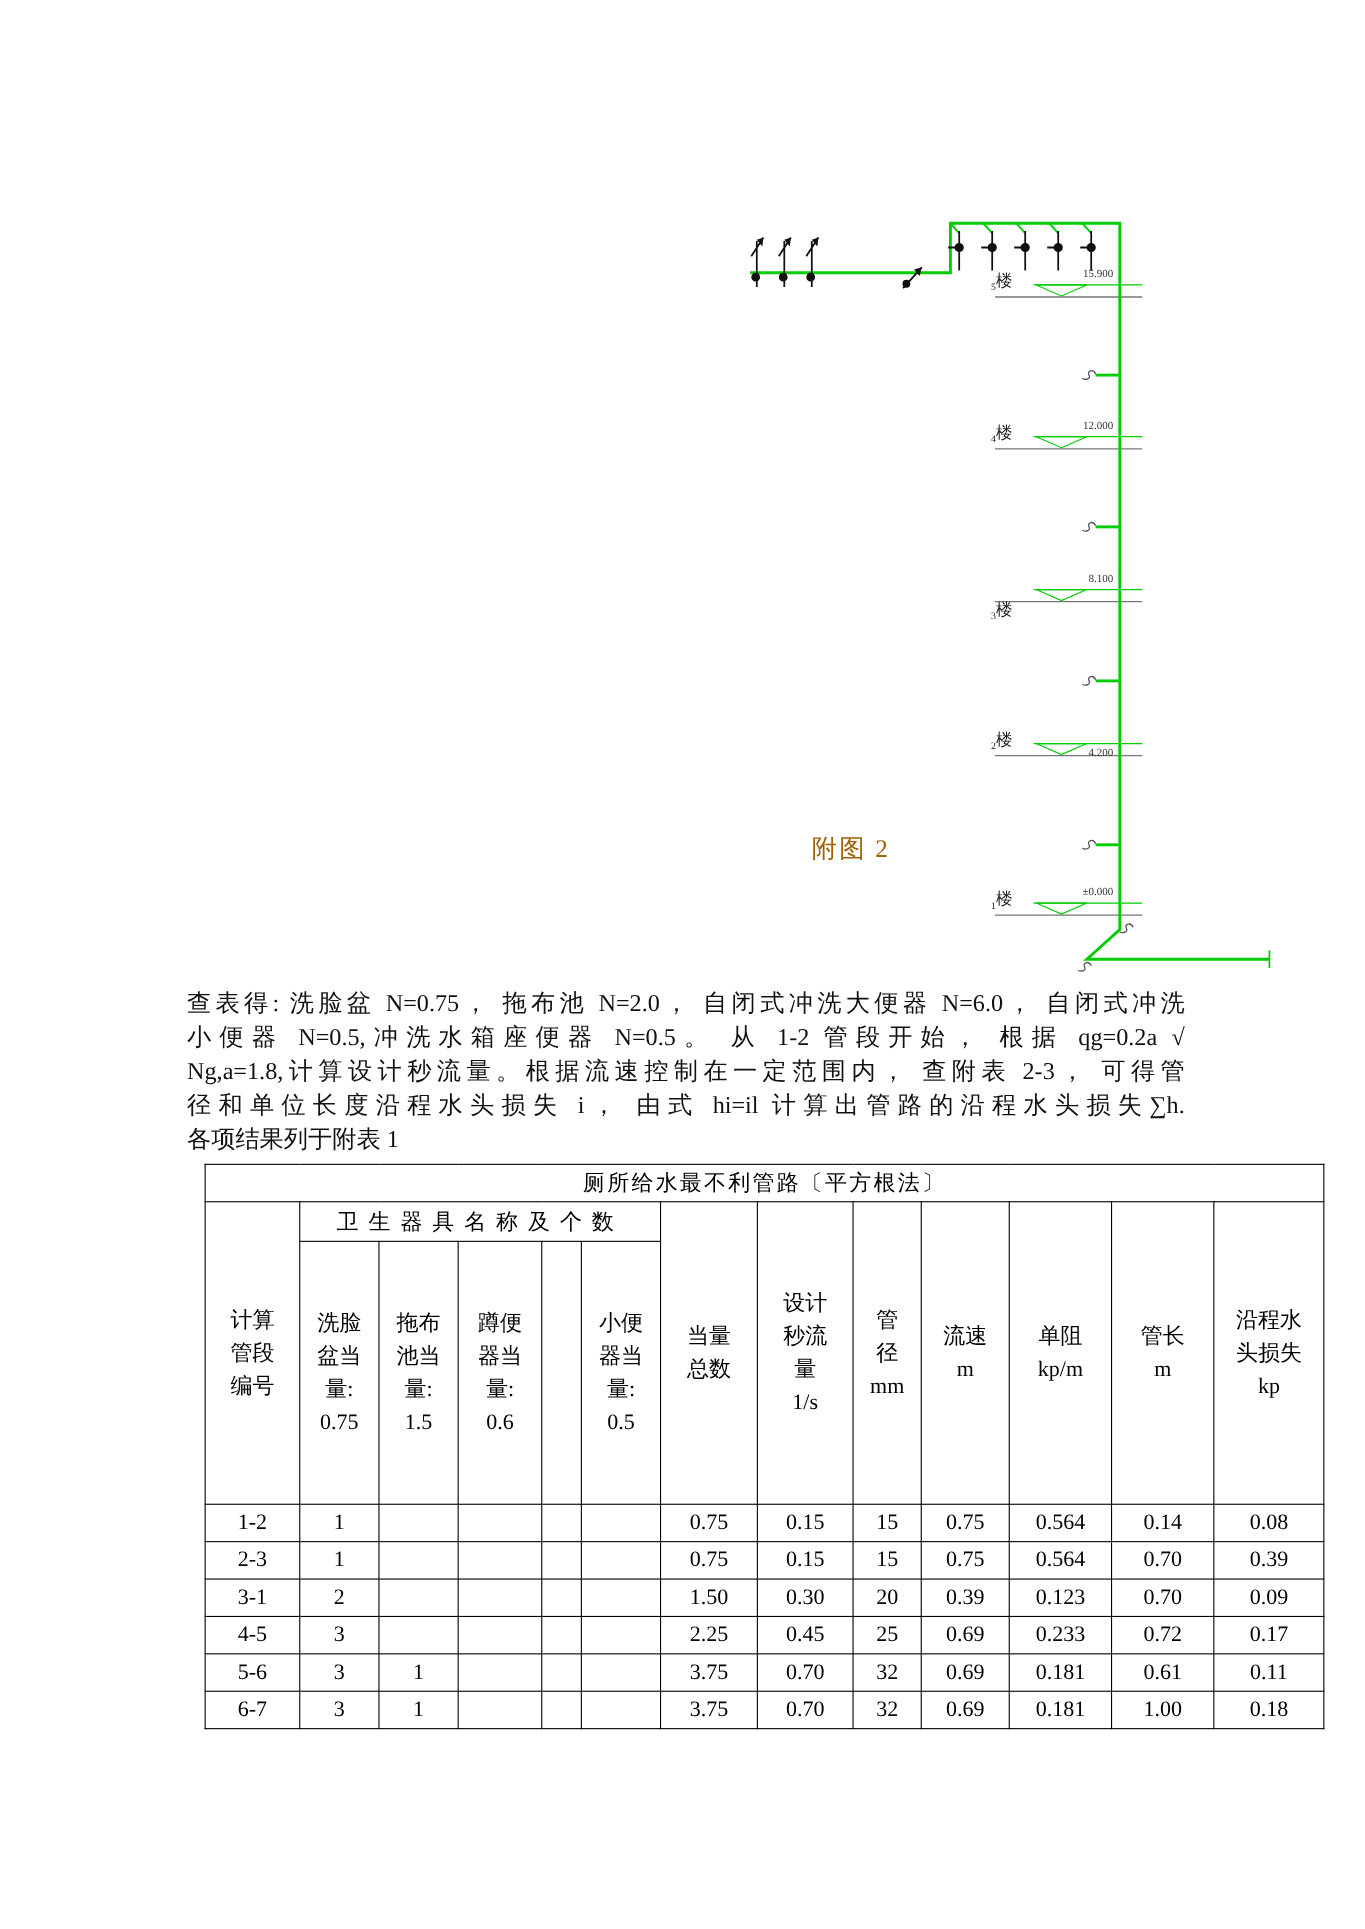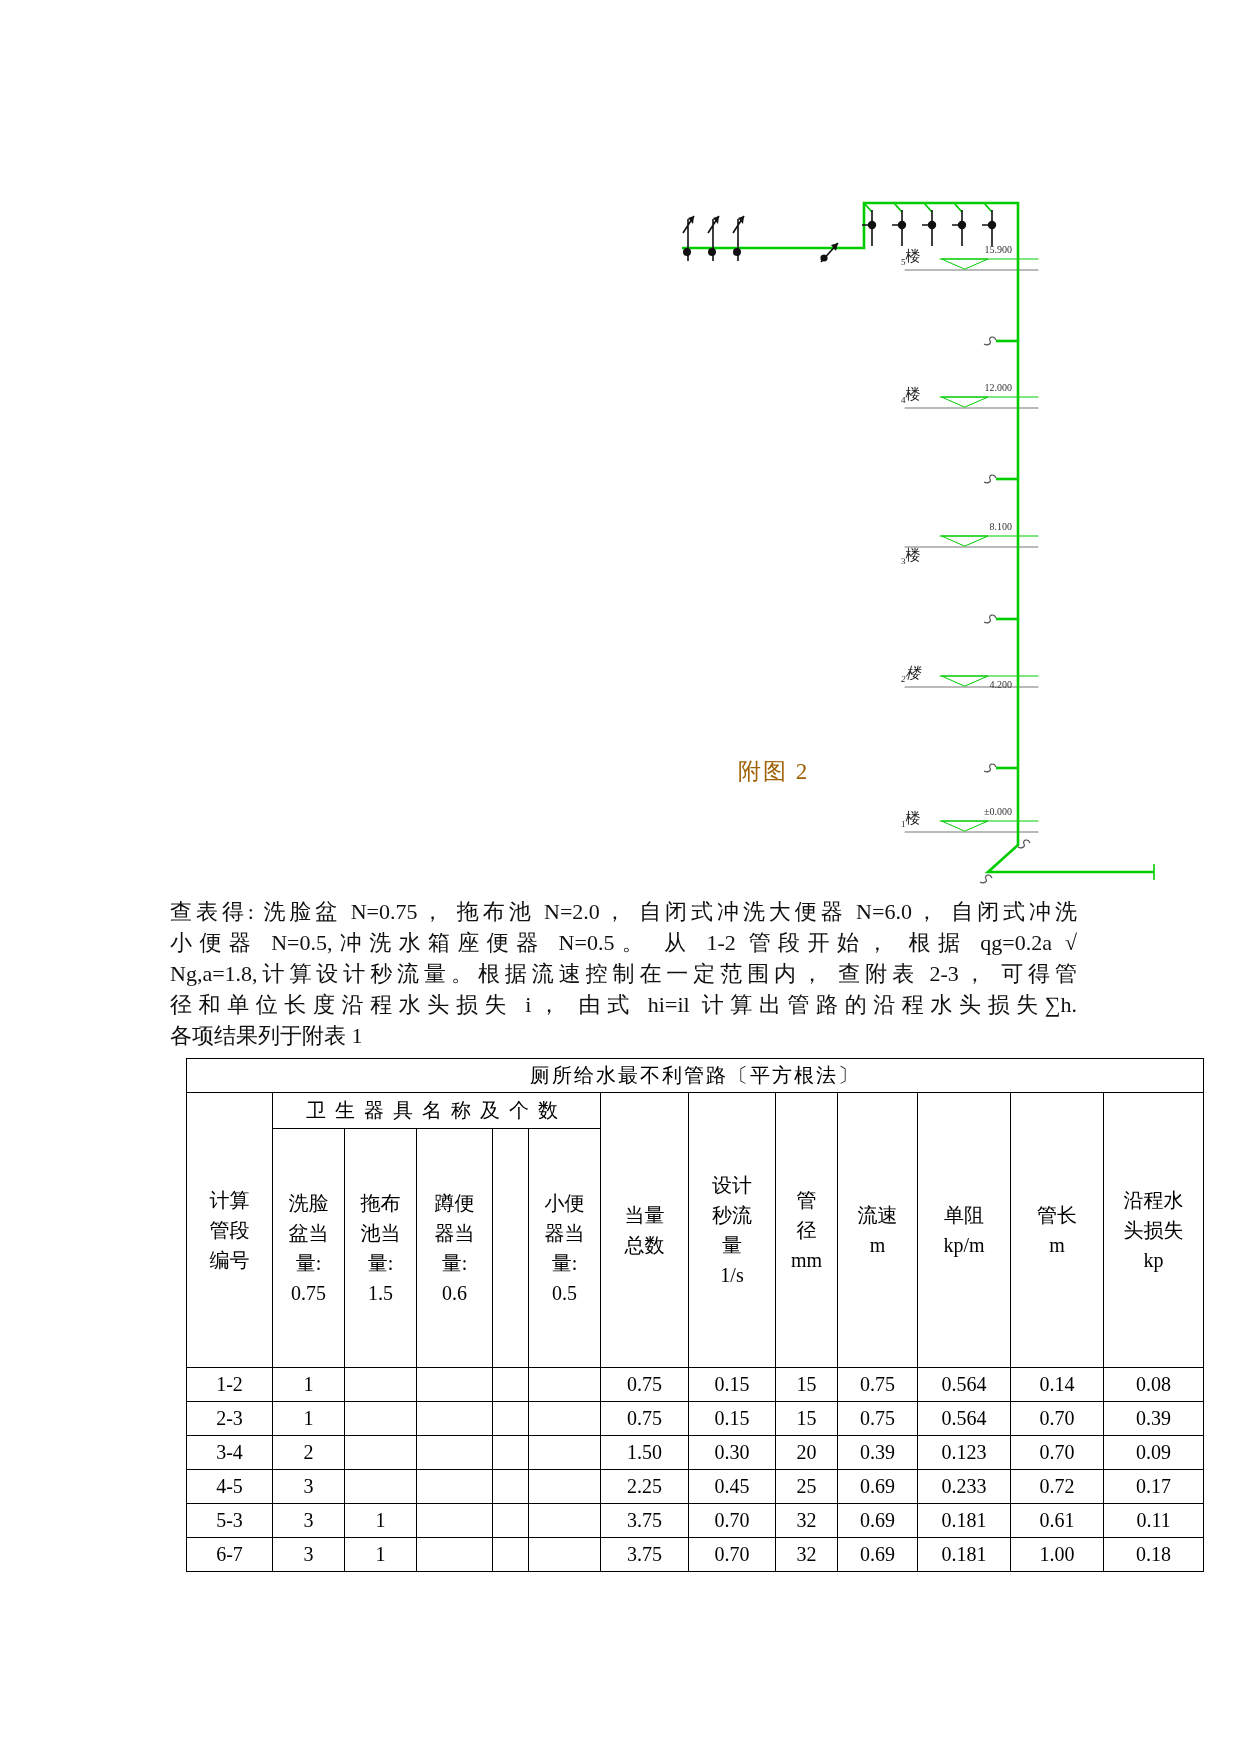--- a/index.html
+++ b/index.html
@@ -3,21 +3,21 @@
 <meta charset="utf-8">
 <style>
   html,body{margin:0;padding:0;background:#fff;}
   .page{position:relative;width:1241px;height:1754px;background:#ffffff;overflow:hidden;
         font-family:"Liberation Serif","DejaVu Serif",serif;color:#000;}
   
   #fig-svg{position:absolute;left:0;top:0;}
   .caption{position:absolute;left:738px;top:756px;font-size:23px;color:#a16207;letter-spacing:2px;}
   .floor-label{position:absolute;left:901px;font-size:15px;color:#222;line-height:15px;}
   .floor-label sub{font-size:9px;}
-  .fl0{top:249px;} .fl1{top:387px;} .fl2{top:548px;} .fl3{top:666px;font-style:italic;} .fl4{top:811px;}
+  .fl0{top:249px;} .fl1{top:387px;} .fl2{top:548px;} .fl3{top:666px;} .fl4{top:811px;}
   .floor-elev{position:absolute;left:926px;width:86px;text-align:right;font-size:10px;color:#333;}
   .el0{top:244px;} .el1{top:382px;} .el2{top:521px;} .el3{top:679px;} .el4{top:806px;}
   
   .para{position:absolute;left:170px;top:896px;width:907px;font-size:22px;line-height:31px;color:#111;}
   .para .ln{text-align:justify;text-align-last:justify;}
   .para .ln.short{text-align-last:left;}
   
   table.tbl{position:absolute;left:186px;top:1058px;width:1017px;border-collapse:collapse;
             table-layout:fixed;}
   table.tbl td{border:1px solid #000;text-align:center;vertical-align:middle;
@@ -213,21 +213,21 @@
           <td></td>
           <td>0.75</td>
           <td>0.15</td>
           <td>15</td>
           <td>0.75</td>
           <td>0.564</td>
           <td>0.70</td>
           <td>0.39</td>
         </tr>
         <tr>
-          <td>3-4</td>
+          <td>3-1</td>
           <td>2</td>
           <td></td>
           <td></td>
           <td></td>
           <td></td>
           <td>1.50</td>
           <td>0.30</td>
           <td>20</td>
           <td>0.39</td>
           <td>0.123</td>
@@ -243,21 +243,21 @@
           <td></td>
           <td>2.25</td>
           <td>0.45</td>
           <td>25</td>
           <td>0.69</td>
           <td>0.233</td>
           <td>0.72</td>
           <td>0.17</td>
         </tr>
         <tr>
-          <td>5-3</td>
+          <td>5-6</td>
           <td>3</td>
           <td>1</td>
           <td></td>
           <td></td>
           <td></td>
           <td>3.75</td>
           <td>0.70</td>
           <td>32</td>
           <td>0.69</td>
           <td>0.181</td>

